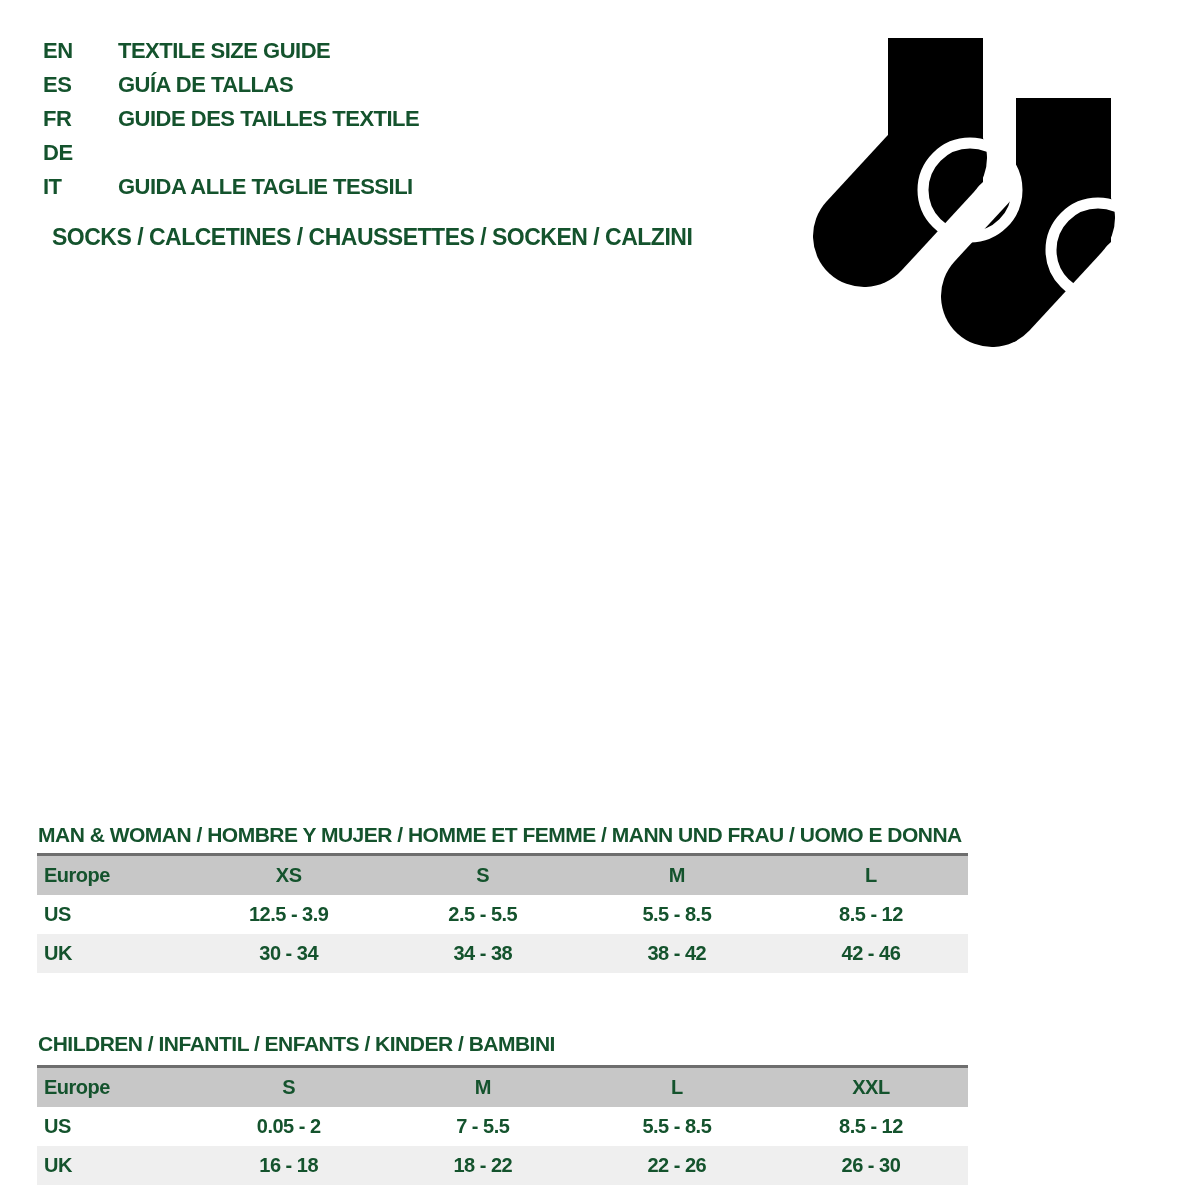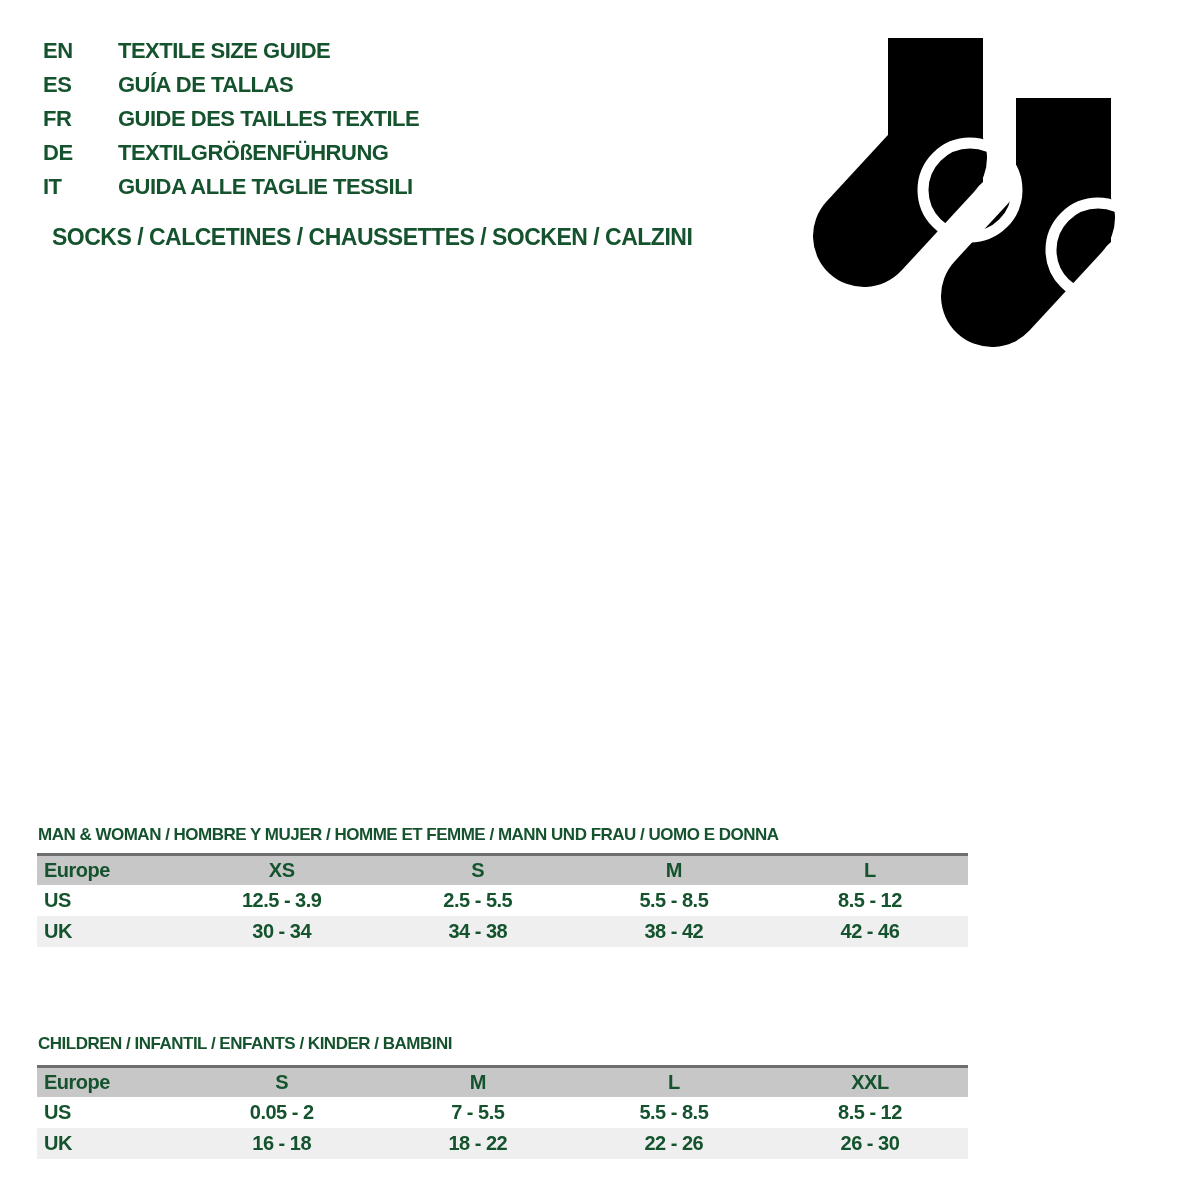--- a/index.html
+++ b/index.html
@@ -50,36 +50,36 @@
   .socks-icon {
     position: absolute;
     left: 810px;
     top: 28px;
   }
   
   .size-section { position: absolute; left: 37px; width: 931px; }
   .section-man-woman { top: 824px; }
   .section-children { top: 1033px; }
   .section-title {
-    font-size: 17px;
+    font-size: 21px;
     line-height: 22px;
     margin: 0 1px 7px 1px;
     white-space: nowrap;
   }
   .section-children .section-title { margin-bottom: 10px; }
   table.size-table {
     border-collapse: collapse;
     width: 931px;
     table-layout: fixed;
     font-size: 20px;
   }
   table.size-table th, table.size-table td {
     font-weight: bold;
     text-align: center;
-    padding: 0;
+    padding: 8px;
     letter-spacing: -0.5px;
     font-stretch: condensed;
   }
   table.size-table th:first-child, table.size-table td:first-child {
     text-align: left;
     padding-left: 7px;
     width: 15%;
   }
   table.size-table thead tr {
     background: #c7c7c7;
@@ -103,21 +103,20 @@
     <div class="lang-row">
       <span class="lang-code">ES</span>
       <span class="lang-text">GUÍA DE TALLAS</span>
     </div>
     <div class="lang-row">
       <span class="lang-code">FR</span>
       <span class="lang-text">GUIDE DES TAILLES TEXTILE</span>
     </div>
     <div class="lang-row">
       <span class="lang-code">DE</span>
-      <span class="lang-text">TEXTILGRÖßENFÜHRUNG</span>
     </div>
     <div class="lang-row">
       <span class="lang-code">IT</span>
       <span class="lang-text">GUIDA ALLE TAGLIE TESSILI</span>
     </div>
   </div>
 
   <div class="category-line condensed">SOCKS / CALCETINES / CHAUSSETTES / SOCKEN / CALZINI</div>
 
   <svg class="socks-icon" width="345" height="325" viewBox="0 0 345 325" xmlns="http://www.w3.org/2000/svg">

